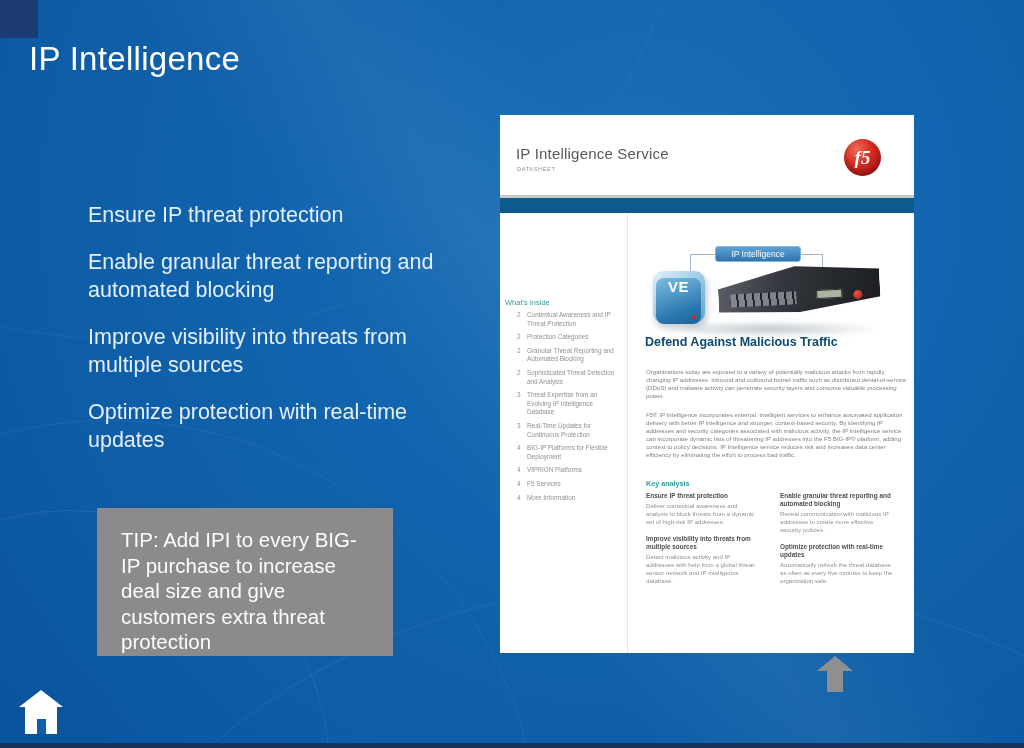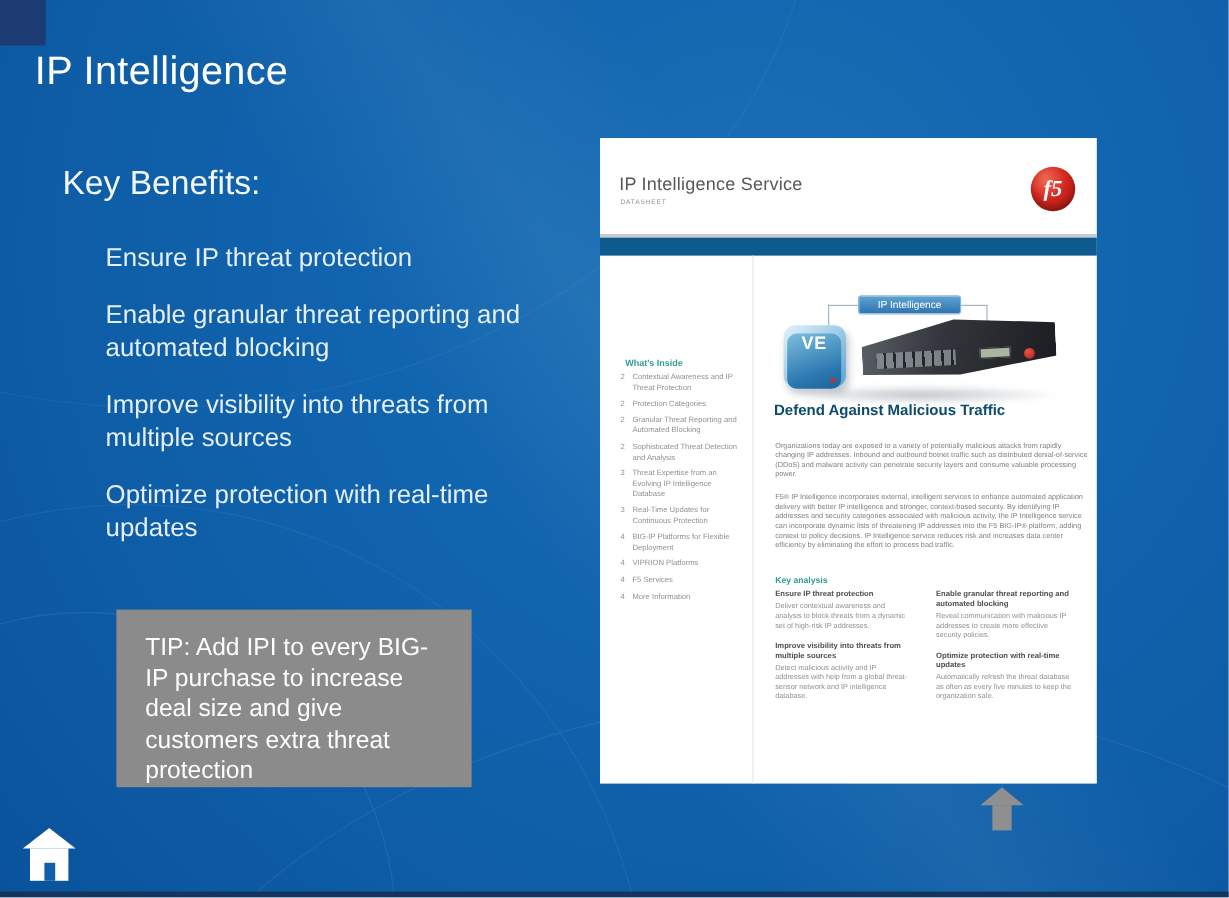--- a/index.html
+++ b/index.html
@@ -30,32 +30,32 @@
     position:absolute; left:97px; top:508px; width:296px; height:148px;
     background:#8b8b8b; padding:19px 24px; color:#fdfdfd;
     font-size:20.5px; line-height:25.5px;
   }
 
   
   .datasheet { position:absolute; left:500px; top:115px; width:414px; height:538px; background:#ffffff;padding-left:16px; }
   .ds-title { position:absolute; left:16px; top:30px; font-size:15px; color:#57585a; letter-spacing:0.2px; }
   .ds-doctype { position:absolute; left:17px; top:51px; font-size:5.5px; color:#8f9092; letter-spacing:0.7px; }
   .f5-logo {
-    position:absolute; left:359px; top:24px; width:37px; height:37px; border-radius:50%;
+    position:absolute; left:344px; top:24px; width:37px; height:37px; border-radius:50%;
     background: radial-gradient(circle at 34% 28%, #ef6a55 0%, #d5281f 45%, #9c120e 100%);
     display:flex; align-items:center; justify-content:center;
     box-shadow: inset 0 -4px 6px rgba(0,0,0,0.25);
     text-align: center;
   }
   .f5-logo span { color:#fff; font-size:19px; font-weight:700; font-style:italic; font-family:"Liberation Serif", serif; }
   .ds-rule { position:absolute; left:0; top:80px; width:100%; height:3px; background:#c9c9c9; }
   .ds-band { position:absolute; left:0; top:83px; width:100%; height:15px; background:#0d5a8f; }
   .ds-divider { position:absolute; left:127px; top:98px; width:1px; height:440px; background:#e4e8ea; }
 
-  .wi-heading { position:absolute; left:21px; top:183px; font-size:7.5px; font-weight:700; color:#2f9e99;text-align:center; }
+  .wi-heading { position:absolute; left:5px; top:183px; font-size:7.5px; font-weight:400; color:#2f9e99;text-align:center; }
   .wi-list { position:absolute; left:17px; top:196px; width:102px; }
   .wi-row { display:flex; gap:5px; margin-bottom:5px; font-size:6.4px; line-height:8.6px; color:#8e9092; }
   .wi-num { width:5px; flex:none; }
 
   .badge {
     position:absolute; left:215px; top:131px; width:86px; height:16px; border-radius:3px;
     background: linear-gradient(#5da2d3 0%, #2f74ae 100%); border:1px solid #86b5da;
     color:#fff; font-size:8.5px; display:flex; align-items:center; justify-content:center; z-index:3;
   }
   .bracket { position:absolute; left:190px; top:139px; width:133px; height:22px;
@@ -109,21 +109,20 @@
 
 <div class="slide">
   <div class="grid-circle gc1"></div>
   <div class="grid-circle gc2"></div>
   <div class="grid-circle gc3"></div>
   <div class="grid-circle gc4"></div>
   <div class="corner-square"></div>
   <div class="bottom-strip"></div>
 
   <h1 class="page-title">IP Intelligence</h1>
-  <h2 class="subtitle">Key Benefits:</h2>
 
   <div class="bullets">
     <div class="bullet">Ensure IP threat protection</div>
     <div class="bullet">Enable granular threat reporting and automated blocking</div>
     <div class="bullet">Improve visibility into threats from multiple sources</div>
     <div class="bullet">Optimize protection with real-time updates</div>
   </div>
 
   <div class="tip-box">TIP: Add IPI to every BIG-IP purchase to increase deal size and give customers extra threat protection</div>
 

